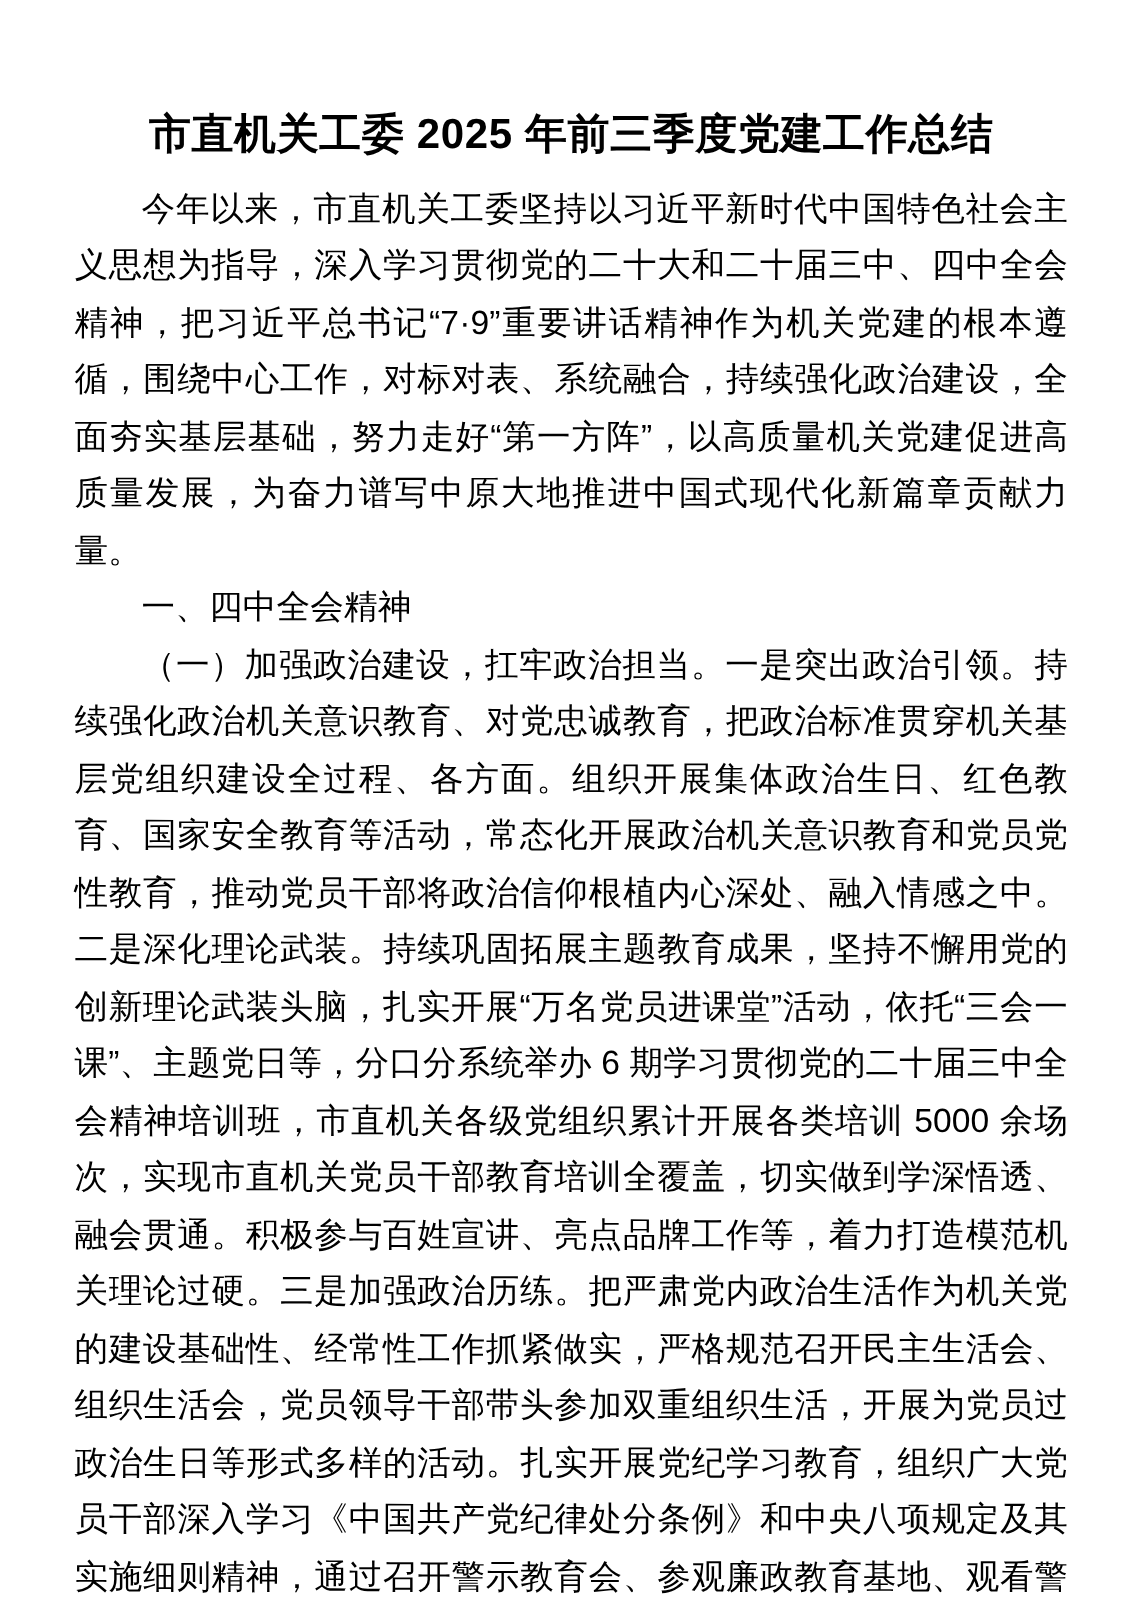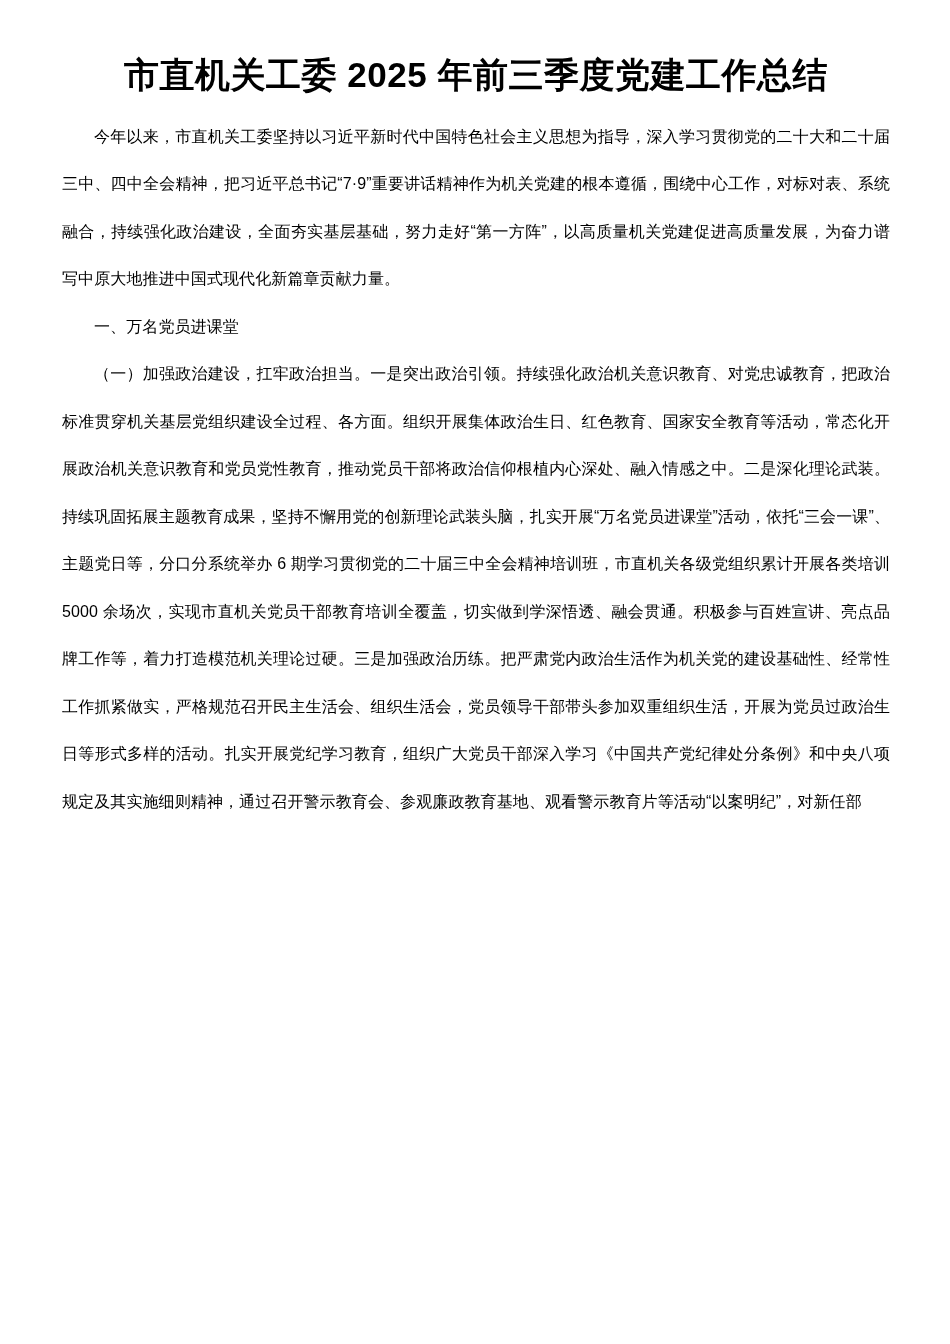--- a/index.html
+++ b/index.html
@@ -24,27 +24,27 @@
     top: 0;
     width: 828px;
   }
   .doc-title {
     font-size: 35px;
     font-weight: bold;
     text-align: center;
     letter-spacing: 0.5px;
     color: #000000;
     margin: 0;
-    padding-top: 53px;
+    padding-top: 90px;
     padding-bottom: 0;
     line-height: 1.25;
     white-space: nowrap;
   }
   .para {
-    font-size: 16px;
+    font-size: 28px;
     line-height: 47.5px;
     color: #000000;
     margin: 0;
     text-align: justify;
     text-justify: inter-ideograph;
     text-indent: 2em;
     letter-spacing: 0.1px;
   }
   .para.first {
     margin-top: 16px;
@@ -59,18 +59,18 @@
 </head>
 <body>
 
 <div class="page">
   <div class="doc">
 
     <h1 class="doc-title">市直机关工委 2025 年前三季度党建工作总结</h1>
 
     <p class="para first">今年以来，市直机关工委坚持以习近平新时代中国特色社会主义思想为指导，深入学习贯彻党的二十大和二十届三中、四中全会精神，把习近平总书记“7·9”重要讲话精神作为机关党建的根本遵循，围绕中心工作，对标对表、系统融合，持续强化政治建设，全面夯实基层基础，努力走好“第一方阵”，以高质量机关党建促进高质量发展，为奋力谱写中原大地推进中国式现代化新篇章贡献力量。</p>
 
-    <p class="para tight">一、万名党员进课堂</p>
+    <p class="para tight">一、四中全会精神</p>
 
     <p class="para tight"><b>（一）加强政治建设，扛牢政治担当。</b><span>一是突出政治引领。持续强化政治机关意识教育、对党忠诚教育，把政治标准贯穿机关基层党组织建设全过程、各方面。组织开展集体政治生日、红色教育、国家安全教育等活动，常态化开展政治机关意识教育和党员党性教育，推动党员干部将政治信仰根植内心深处、融入情感之中。二是深化理论武装。持续巩固拓展主题教育成果，坚持不懈用党的创新理论武装头脑，扎实开展“万名党员进课堂”活动，依托“三会一课”、主题党日等，分口分系统举办 6 期学习贯彻党的二十届三中全会精神培训班，市直机关各级党组织累计开展各类培训 5000 余场次，实现市直机关党员干部教育培训全覆盖，切实做到学深悟透、融会贯通。积极参与百姓宣讲、亮点品牌工作等，着力打造模范机关理论过硬。三是加强政治历练。把严肃党内政治生活作为机关党的建设基础性、经常性工作抓紧做实，严格规范召开民主生活会、组织生活会，党员领导干部带头参加双重组织生活，开展为党员过政治生日等形式多样的活动。扎实开展党纪学习教育，组织广大党员干部深入学习《中国共产党纪律处分条例》和中央八项规定及其实施细则精神，通过召开警示教育会、参观廉政教育基地、观看警示教育片等活动“以案明纪”，对新任部</span></p>
 
   </div>
 </div>
 
 </body></html>

